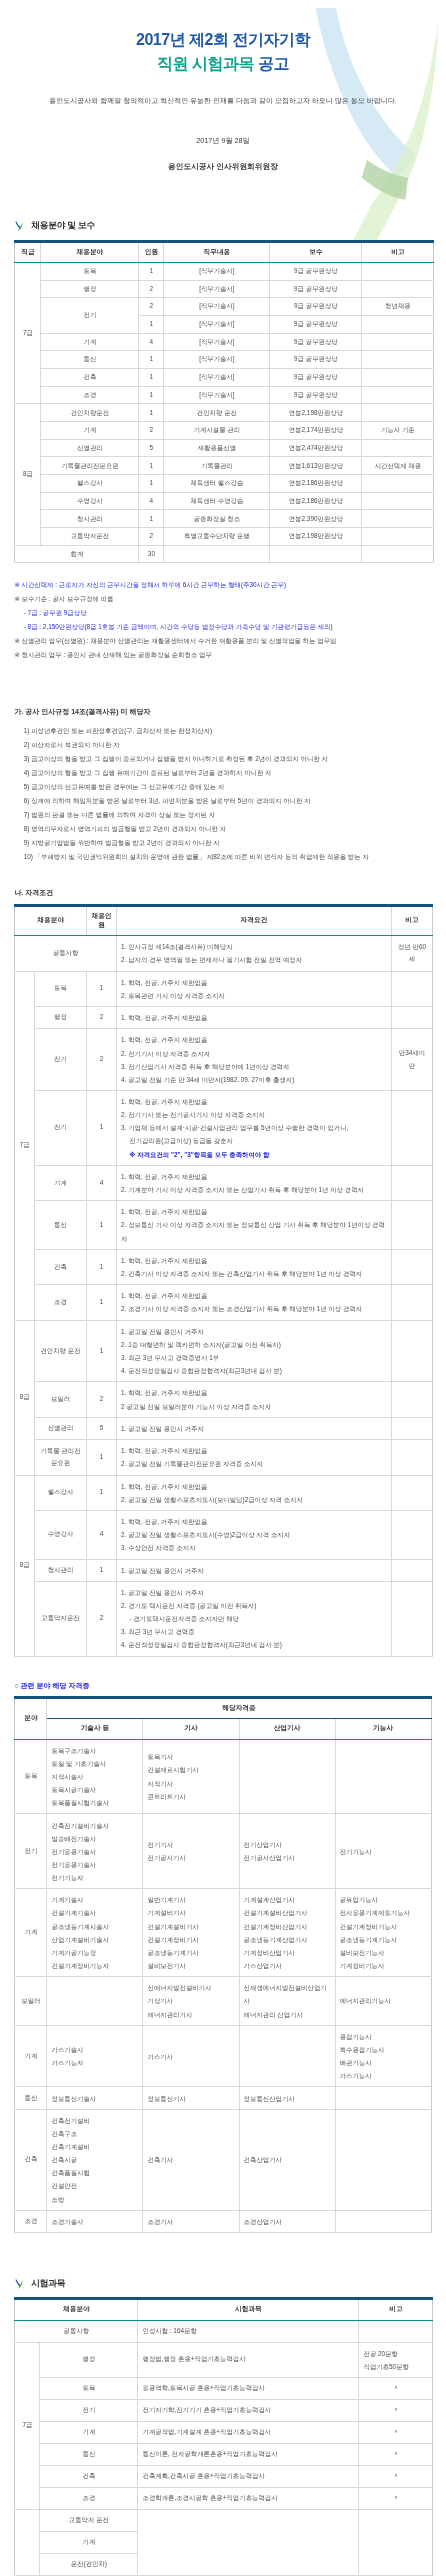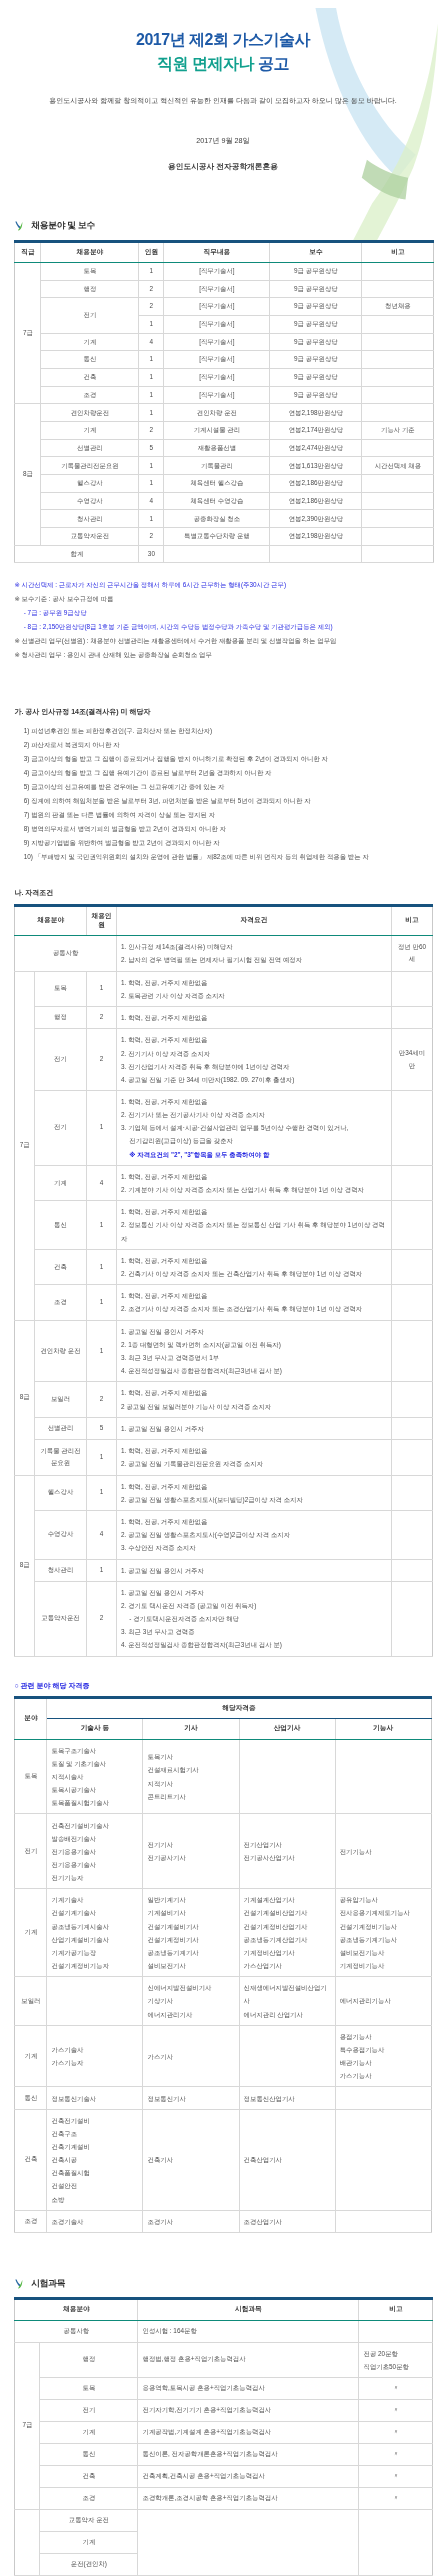--- a/index.html
+++ b/index.html
@@ -49,24 +49,24 @@
 <div class="page">
 
   <div class="doc-header">
     <span class="watermark">
       <svg width="139" height="247" viewBox="0 0 270 480">
         <path d="M30 0 C60 150 120 270 190 330 L225 285 C150 225 90 110 70 0 Z" fill="#9fcfe8" opacity="0.8"></path>
         <path d="M268 30 C250 160 215 280 140 380 C120 420 100 455 90 480 L135 480 C160 430 190 380 220 310 C250 230 266 120 268 30 Z" fill="#bfe3a0" opacity="0.8"></path>
         <path d="M120 330 C150 355 180 370 205 372 L210 330 C180 325 150 310 130 295 Z" fill="#69a84f" opacity="0.75"></path>
       </svg>
     </span>
-    <h1 class="main-title"><span class="t-blue">2017년 제2회 가스기술사</span><br><span class="t-teal">직원 면제자나</span><span class="t-blue"> 공고</span></h1>
+    <h1 class="main-title"><span class="t-blue">2017년 제2회 전기자기학</span><br><span class="t-teal">직원 시험과목</span><span class="t-blue"> 공고</span></h1>
     <p class="subtitle">용인도시공사와 함께할 창의적이고 혁신적인 유능한 인재를 다음과 같이 모집하고자 하오니 많은 응모 바랍니다.</p>
     <p class="hdr-date">2017년 9월 28일</p>
-    <p class="hdr-author">용인도시공사 전자공학개론혼용</p>
+    <p class="hdr-author">용인도시공사 인사위원회위원장</p>
   </div>
 
   <div class="section">
     <div class="sec-title">
       <span class="sec-icon">
           <svg width="8.8" height="10.8" viewBox="0 0 20 24">
             <path d="M3 1 C6 9 9 14 13 17 L15.5 13.5 C11 11 8 6 6 1 Z" fill="#2e6da4"></path>
             <path d="M19 2 C16 10 13 16 9 21 C12 22 15 19 17 14.5 C18.5 11 19 6 19 2 Z" fill="#58b947"></path>
           </svg>
         </span>

